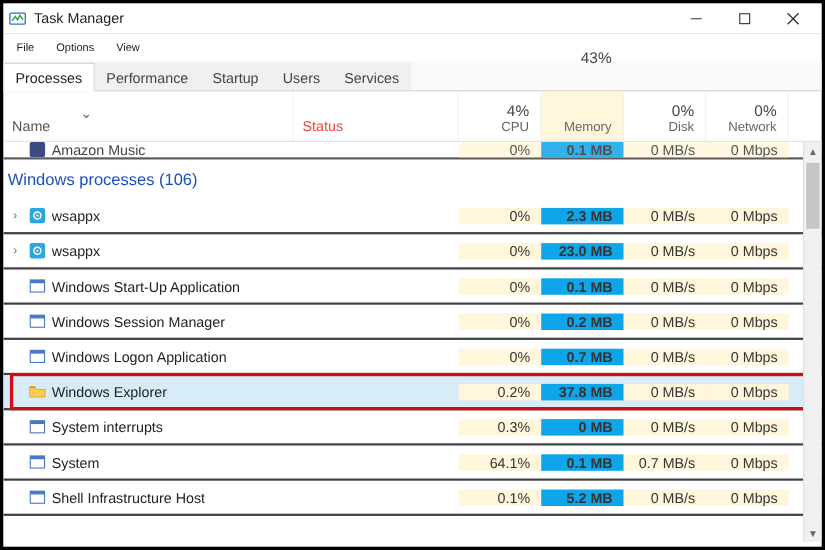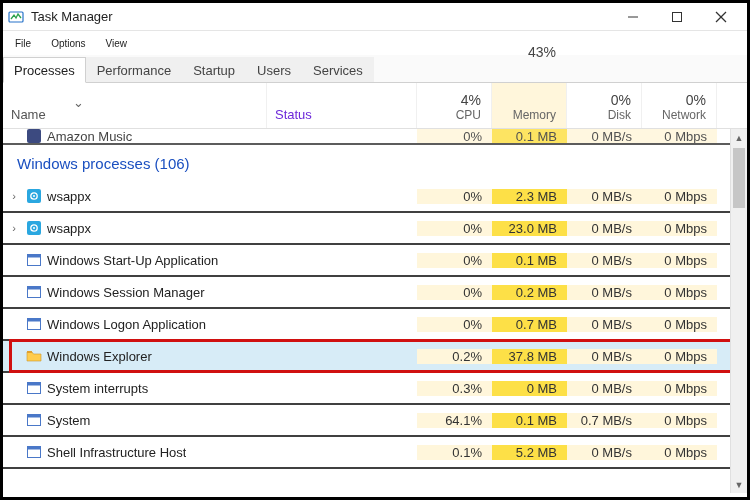--- a/index.html
+++ b/index.html
@@ -90,21 +90,21 @@
     border-right:1px solid #f0f0f0;
     position:relative;
   }
   .colhead .name-col .chev {
     position:absolute; top:12px; left:70px; color:#666;
   }
   .colhead .status-col {
     width: 150px;
     padding: 0 6px 6px 8px;
     display: flex; align-items:flex-end;
-    color:#6d28d9;
+    color:#ef4444;
     border-right:1px solid #f0f0f0;
   }
   .metric-col {
     width: 75px;
     display: flex; flex-direction: column;
     align-items: flex-end;
     justify-content: flex-end;
     padding: 0 10px 6px 4px;
     border-right:1px solid #f0f0f0;
   }
@@ -139,26 +139,26 @@
   .row .pname { font-size:13px; color:#222; white-space:nowrap; overflow:hidden; text-overflow:ellipsis; }
   .row .status-cell { width:150px; }
   .row .mcell {
     width: 75px;
     text-align: right;
     padding-right: 10px;
     font-size: 13px;
     color:#333;
   }
   .row .mcell.dim { background:#fff6db; }
-  .row .mcell.mem { background:#fde047; }
+  .row .mcell.mem { background:#0ea5e9;font-weight:bold; }
   .row.cutoff { height:16px; overflow:hidden; opacity:0.85; }
   .group-header {
     display:flex; align-items:center;
     height: 36px;
-    padding-left: 14px;
+    padding-left: 4px;
   }
   .group-header span {
     color:#1a4fc0; font-size:15px;
   }
   .row.highlight {
     background:#d7ecf7;
     position:relative;
   }
   .row.highlight::after {
     content:"";

